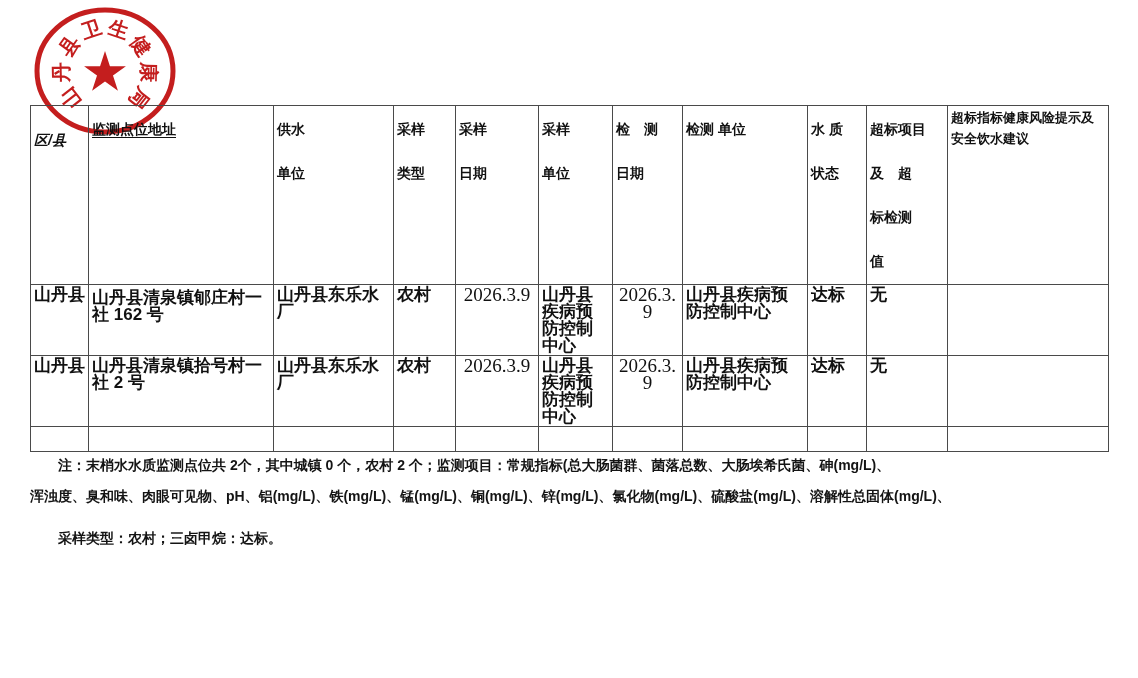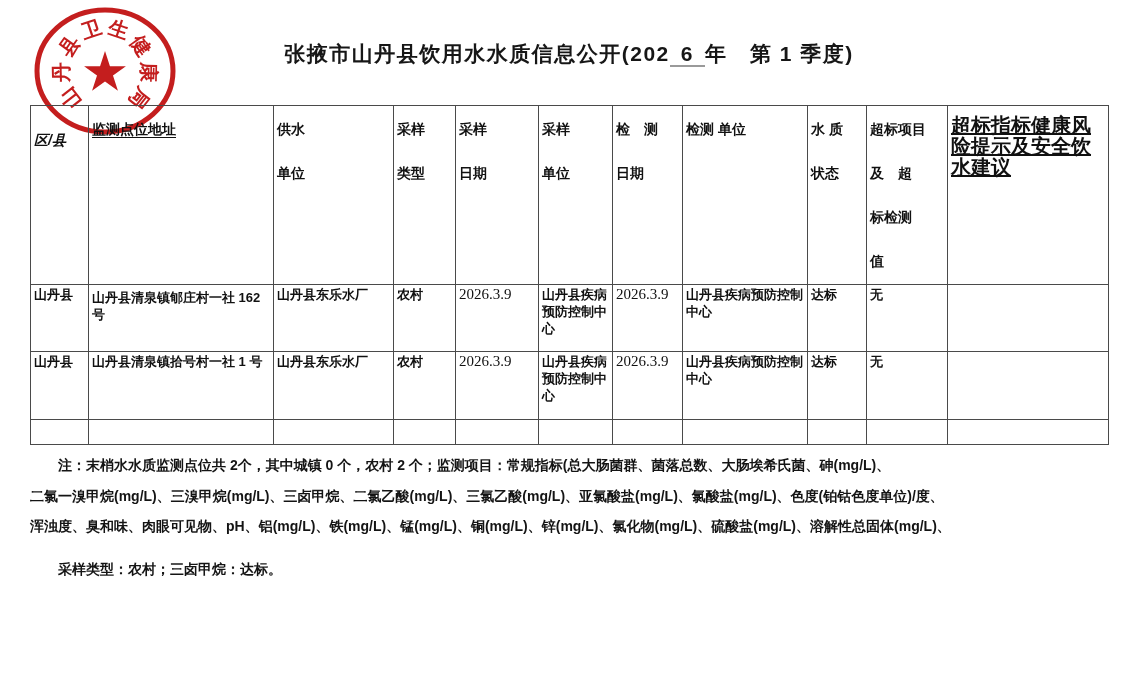--- a/index.html
+++ b/index.html
@@ -12,31 +12,31 @@
   #title .blank{display:inline-block;border-bottom:2px solid #9a9a9a;padding:0 11px;line-height:1.05;}
 
   
   #seal{position:absolute;left:31px;top:5px;width:150px;height:134px;}
   #seal text{font-family:"Liberation Sans",sans-serif;font-weight:bold;}
 
   
   #tablewrap{position:absolute;left:30px;top:105px;}
   table{border-collapse:collapse;table-layout:fixed;width:1078px;}
   th,td{border:1px solid #4a4a4a;vertical-align:top;padding:1px 3px;
-        font-size:13px;font-weight:bold;color:#111;text-align:left;
+        font-size:17px;font-weight:bold;color:#111;text-align:left;
         overflow:hidden;word-break:break-all;}
   tr.hr{height:178px;} tr.r1{height:67px;} tr.r2{height:68px;} tr.r3{height:25px;}
   th{font-size:14px;}
   .hl{line-height:44px;height:44px;white-space:nowrap;}
   .hl.c{}
-  .hwrap{line-height:21px;padding-top:8px;font-size:20px;text-decoration:underline;}
+  .hwrap{line-height:21px;font-size:13px;}
   .pt{padding-top:12px;font-style:italic;}
   .ul{text-decoration:underline;text-underline-offset:3px;}
   td{line-height:17px;}
-  td.date{font-family:"Liberation Serif",serif;font-weight:normal;font-size:15px;}
+  td.date{font-family:"Liberation Serif",serif;font-weight:normal;font-size:19px;text-align:center;}
   td.low{padding-top:4px;}
 
   
   #notes{position:absolute;left:30px;top:450px;width:1086px;
          font-size:14px;font-weight:bold;line-height:30.5px;color:#141414;}
   .note-line{white-space:nowrap;}
   .note-line.indent{text-indent:2em;}
   .note-line.last{margin-top:12px;}
 </style>
 </head>
@@ -70,21 +70,20 @@
         </g>
       <g transform="rotate(91.4 74 66)">
           <text x="74" y="29" text-anchor="middle">康</text>
         </g>
       <g transform="rotate(128 74 66)">
           <text x="74" y="29" text-anchor="middle">局</text>
         </g>
     </g>
   </svg>
 
-  <div id="title"><span>张掖市山丹县饮用水水质信息公开(202</span><span class="blank">6</span><span>年　第 1 季度)</span></div>
 
   <div id="tablewrap">
     <table>
       <colgroup>
         <col style="width:58px">
           <col style="width:185px">
           <col style="width:120px">
         <col style="width:62px">
           <col style="width:83px">
           <col style="width:74px">
@@ -147,21 +146,21 @@
         <td class="date">2026.3.9</td>
         <td>山丹县疾病预防控制中心</td>
         <td class="date">2026.3.9</td>
         <td>山丹县疾病预防控制中心</td>
         <td>达标</td>
         <td>无</td>
         <td></td>
       </tr>
       <tr class="r2">
         <td>山丹县</td>
-        <td>山丹县清泉镇拾号村一社 1 号</td>
+        <td>山丹县清泉镇拾号村一社 2 号</td>
         <td>山丹县东乐水厂</td>
         <td>农村</td>
         <td class="date">2026.3.9</td>
         <td>山丹县疾病预防控制中心</td>
         <td class="date">2026.3.9</td>
         <td>山丹县疾病预防控制中心</td>
         <td>达标</td>
         <td>无</td>
         <td></td>
       </tr>
@@ -177,18 +176,17 @@
         <td></td>
         <td></td>
         <td></td>
       </tr>
     </tbody>
       </table>
   </div>
 
   <div id="notes">
     <div class="note-line indent">注：末梢水水质监测点位共 2个，其中城镇 0 个，农村 2 个；监测项目：常规指标(总大肠菌群、菌落总数、大肠埃希氏菌、砷(mg/L)、</div>
-    <div class="note-line">二氯一溴甲烷(mg/L)、三溴甲烷(mg/L)、三卤甲烷、二氯乙酸(mg/L)、三氯乙酸(mg/L)、亚氯酸盐(mg/L)、氯酸盐(mg/L)、色度(铂钴色度单位)/度、</div>
     <div class="note-line">浑浊度、臭和味、肉眼可见物、pH、铝(mg/L)、铁(mg/L)、锰(mg/L)、铜(mg/L)、锌(mg/L)、氯化物(mg/L)、硫酸盐(mg/L)、溶解性总固体(mg/L)、</div>
     <div class="note-line indent last">采样类型：农村；三卤甲烷：达标。</div>
   </div>
 
 </div>
 
 </body></html>

